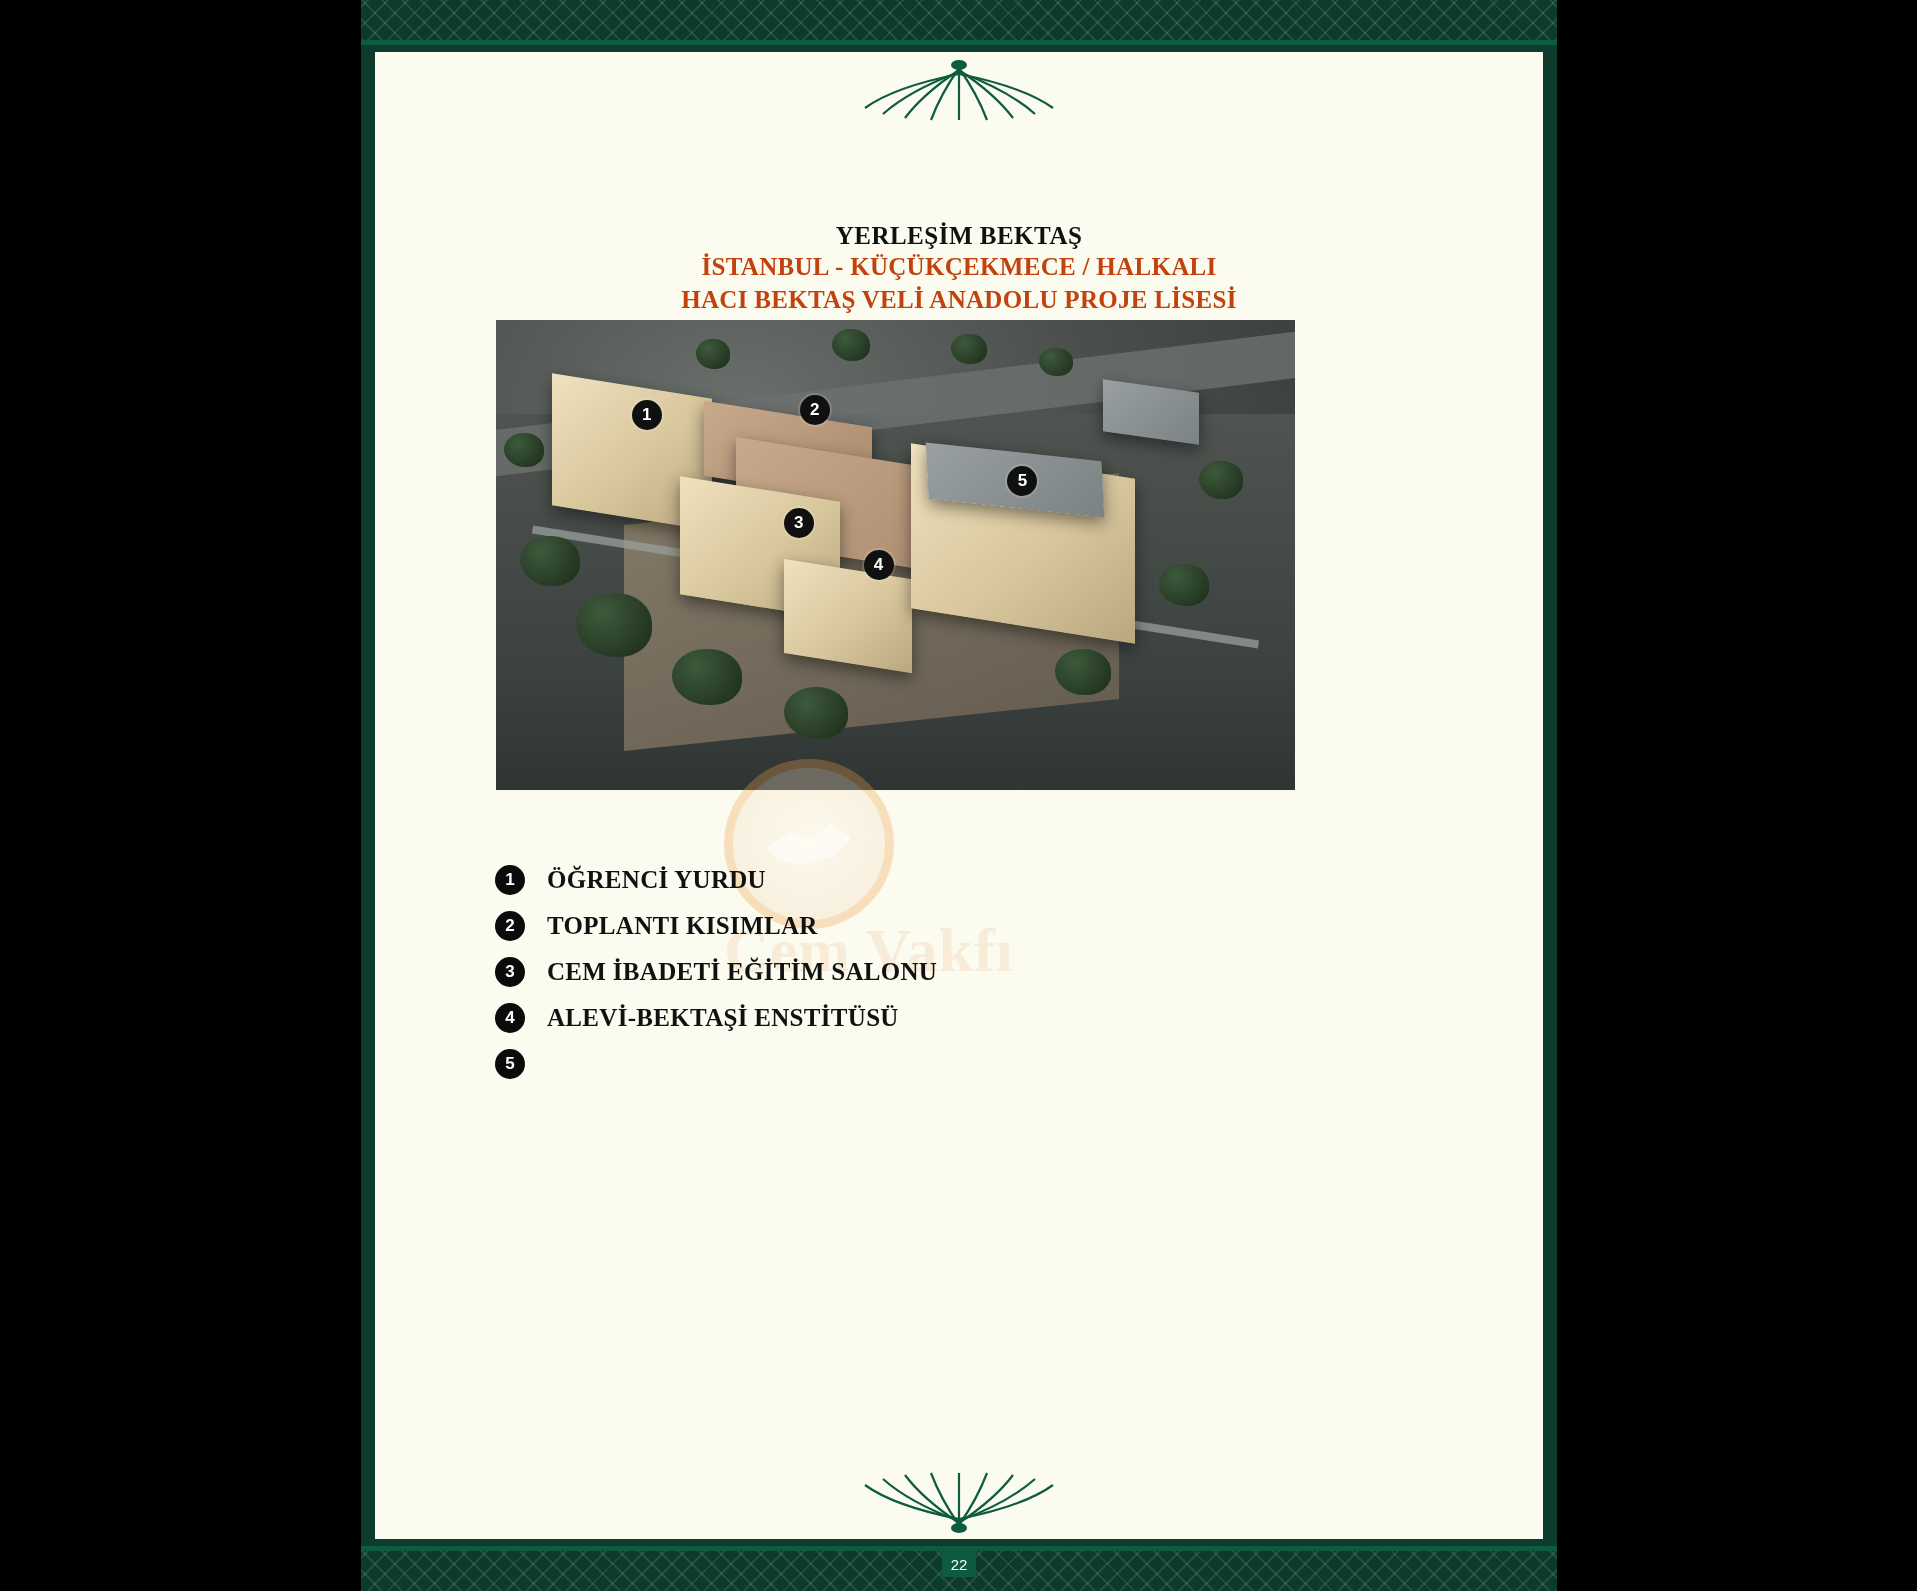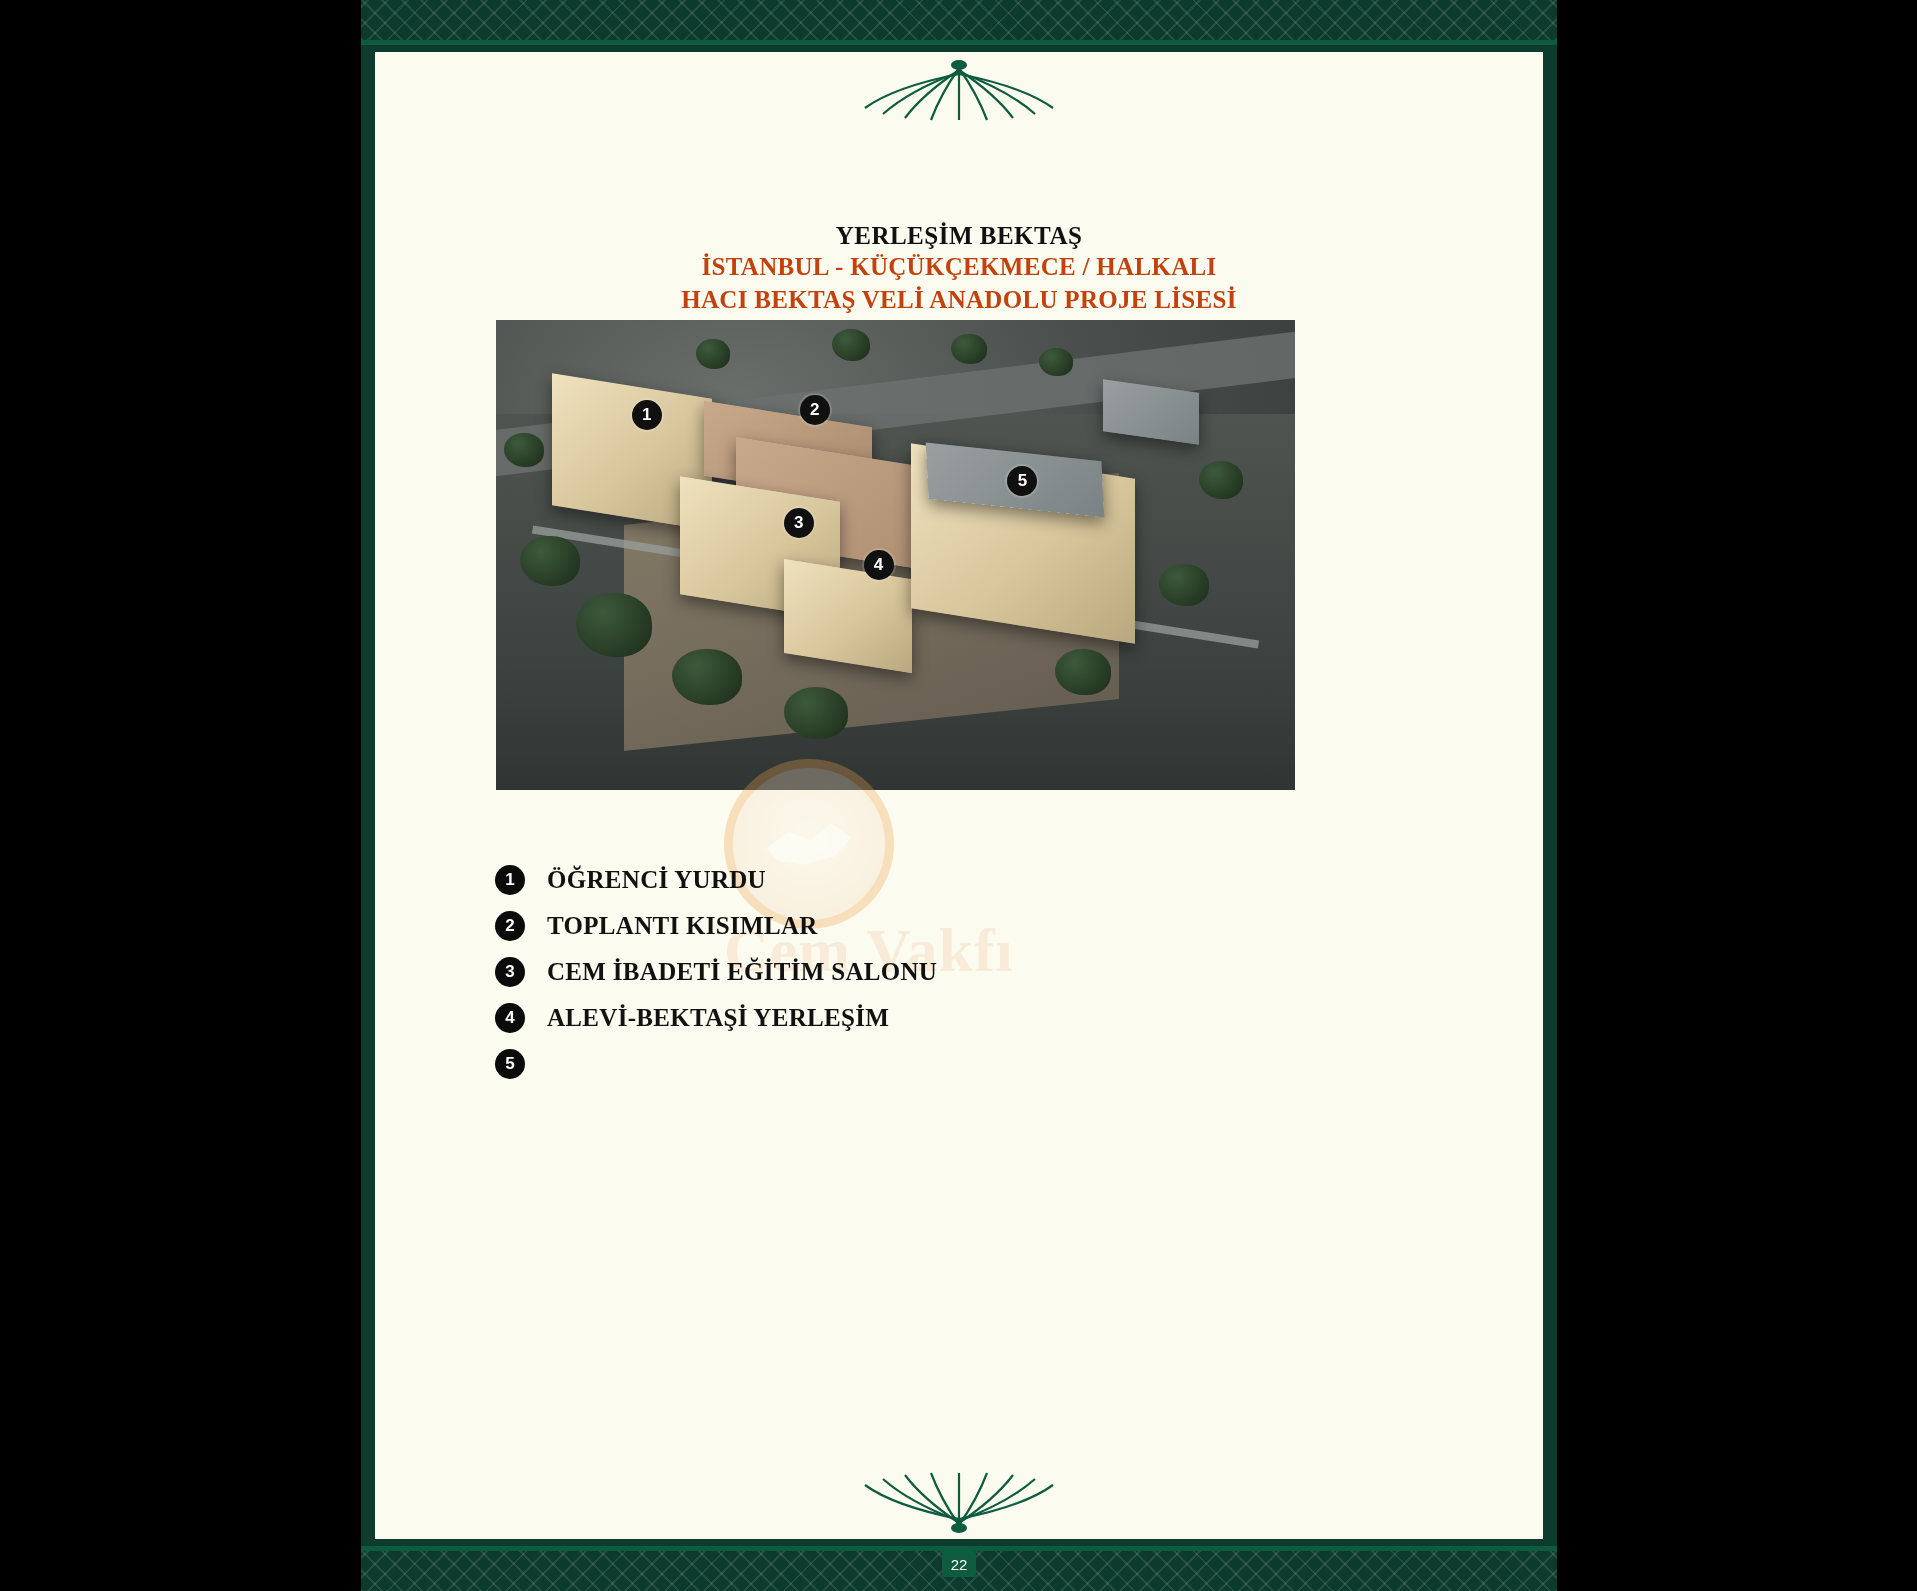--- a/index.html
+++ b/index.html
@@ -316,21 +316,21 @@
       <div class="legend-row">
         <div class="legend-num">2</div>
         <div class="legend-label">TOPLANTI KISIMLAR</div>
       </div>
       <div class="legend-row">
         <div class="legend-num">3</div>
         <div class="legend-label">CEM İBADETİ EĞİTİM SALONU</div>
       </div>
       <div class="legend-row">
         <div class="legend-num">4</div>
-        <div class="legend-label">ALEVİ-BEKTAŞİ YERLEŞİM</div>
+        <div class="legend-label">ALEVİ-BEKTAŞİ ENSTİTÜSÜ</div>
       </div>
       <div class="legend-row">
         <div class="legend-num">5</div>
       </div>
     </div>
 
     <svg class="fan bottom" viewBox="0 0 220 70">
       <g fill="none" stroke="#0e5c3f" stroke-width="2.2">
         <path d="M110 62 C110 40 110 22 110 8"></path>
         <path d="M110 60 C96 40 88 24 82 8"></path>

